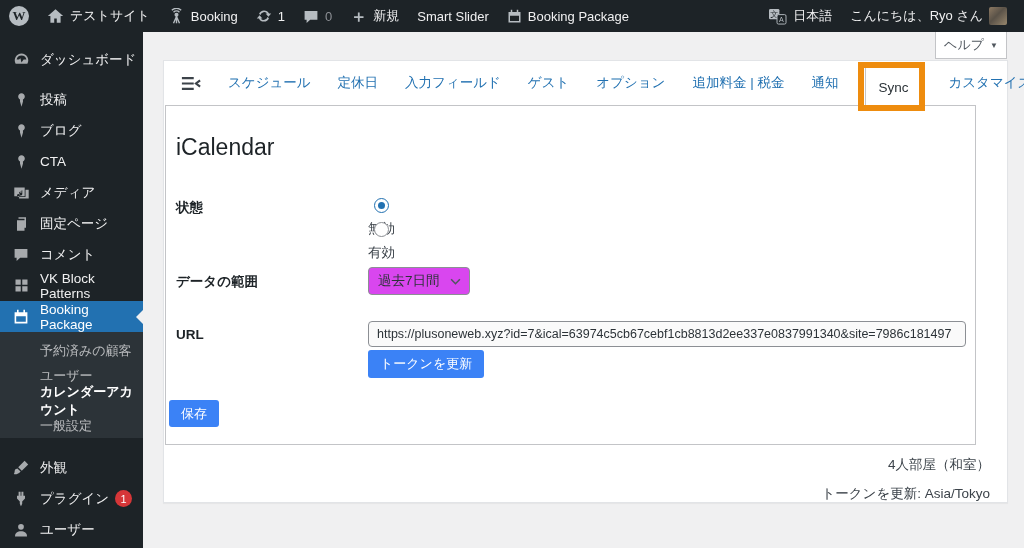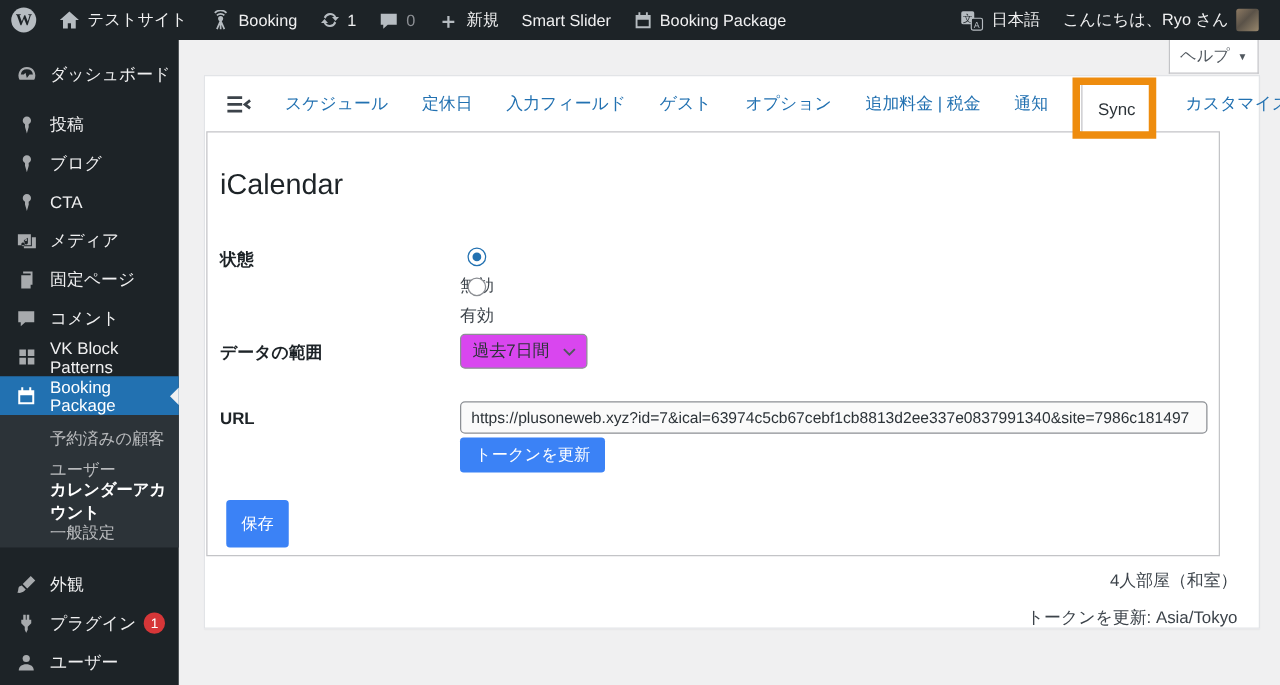--- a/index.html
+++ b/index.html
@@ -53,21 +53,21 @@
   .radio-group { position:absolute; left:202px; top:92px; }
   .radio-line { display:flex; align-items:center; gap:7px; height:24px; font-size:13.5px; color:#3c434a; cursor:pointer;flex-direction:column; }
   .radio { width:15px; height:15px; border-radius:50%; border:1px solid #8c8f94; background:#fff; position:relative; flex:0 0 15px; }
   .radio.checked { border-color:#2271b1; }
   .radio.checked::after { content:""; position:absolute; inset:3px; border-radius:50%; background:#2271b1; }
   .select { position:absolute; left:202px; top:161px; width:102px; height:28px; border:1px solid #8c8f94; border-radius:4px; background:#d946ef; display:flex; align-items:center; padding:0 26px 0 9px; font-size:13.5px; color:#2c3338; cursor:pointer; }
   .select .chev { position:absolute; right:8px; color:#50575e; }
   .url-input { position:absolute; left:202px; top:215px; width:598px; height:26px; border:1px solid #8c8f94; border-radius:4px; background:#fafafa; padding:0 8px; font-size:12.5px; color:#2c3338; font-family:"Liberation Sans","DejaVu Sans",sans-serif; }
   .btn { background:#3b82f6; color:#fff; border:none; border-radius:3px; font-size:13px; padding:0 12px; height:28px; cursor:pointer; font-family:"Liberation Sans","DejaVu Sans",sans-serif; }
   .btn-token { position:absolute; left:202px; top:244px; }
-  .btn-save { position:absolute; left:3px; top:294px; height:38px;margin-left:12px; }
+  .btn-save { position:absolute; left:3px; top:294px; height:27px; }
   .panel-foot { position:absolute; right:17px; font-size:13.5px; color:#3c434a; text-align:right; white-space:nowrap; }
   .foot-room { top:395px; }
   .foot-tz { top:424px; }
 </style>
 </head>
 <body>
 
 <div class="adminbar">
   <div class="ab-item">
     <span class="wplogo">W</span>

